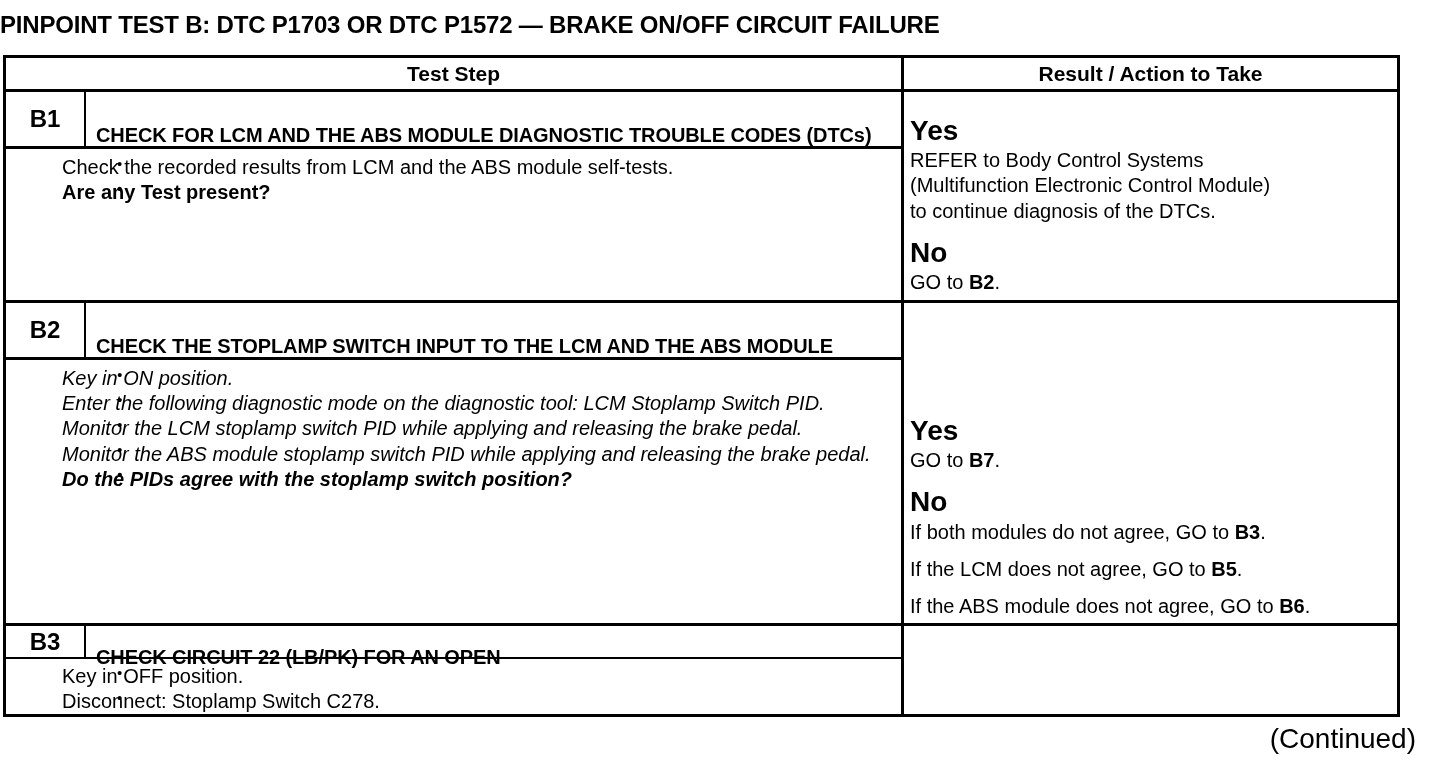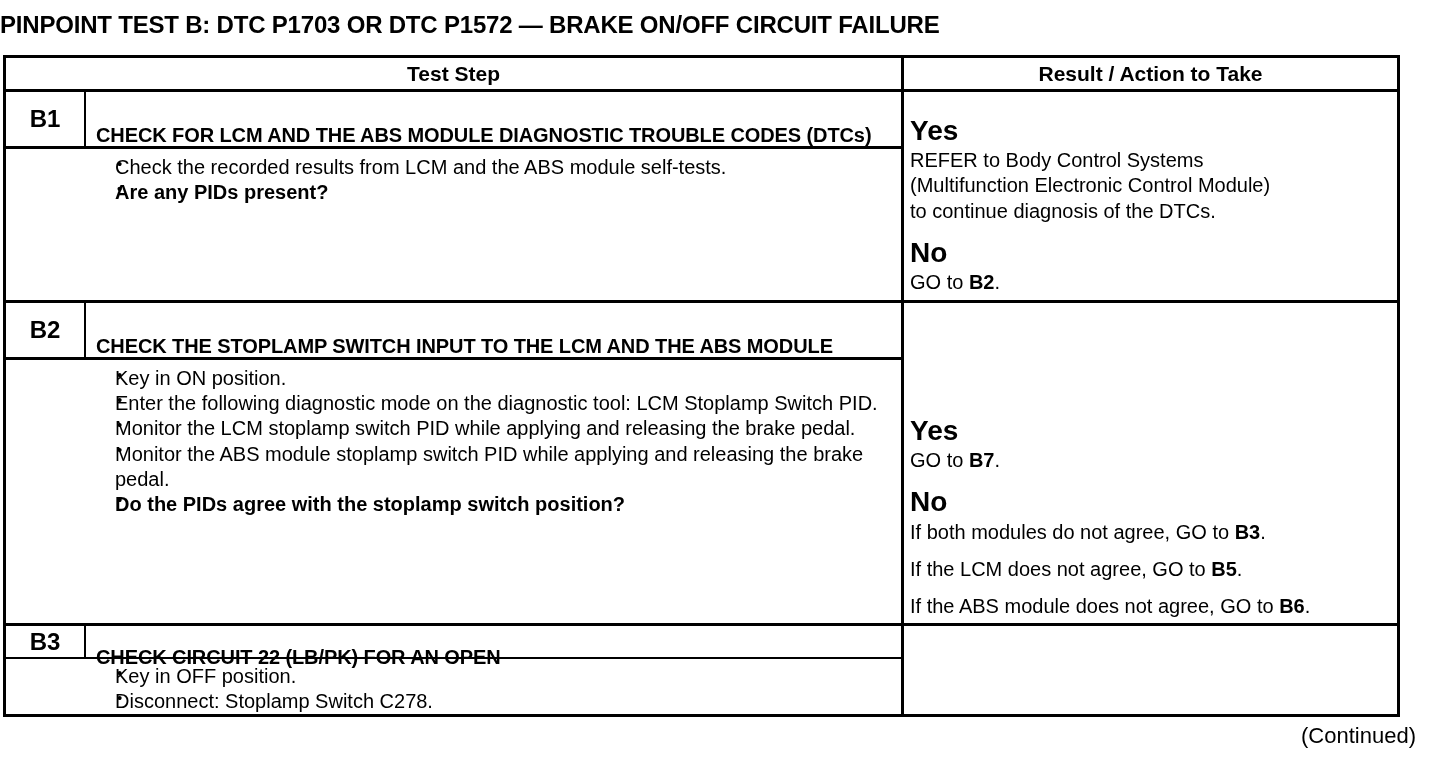--- a/index.html
+++ b/index.html
@@ -119,21 +119,21 @@
   }
   .bullet-list {
     margin: 0;
     padding: 0;
     list-style: none;
     font-size: 20px;
     line-height: 1.26;
   }
   .bullet-item {
     position: relative;
-    padding-left: 109px;   
+    padding-left: 56px;   
     margin: 0;
   }
   .bullet-item::before {
     content: "\2022";
     position: absolute;
     left: 111px;           
     top: -0.5px;
     font-size: 15px;
   }
   .bullet-item.is-bold { font-weight: bold; }
@@ -155,21 +155,21 @@
   }
   .answer-line { white-space: normal; }
   .answer-line.spaced { margin-top: 12px; }
   .ref { font-weight: bold; }
 
   
   .continued {
     position: absolute;
     right: 40px;
     top: 723px;
-    font-size: 22px;
+    font-size: 28px;
   }
 </style>
 </head>
 <body>
 
 <div class="doc-title">PINPOINT TEST B: DTC P1703 OR DTC P1572 — BRAKE ON/OFF CIRCUIT FAILURE</div>
 
 <div class="pinpoint-table">
 
   <div class="col-divider"></div>
@@ -183,21 +183,21 @@
     <div class="step-id">B1</div>
     <div class="step-id-divider"></div>
     <div class="step-title">CHECK FOR LCM AND THE ABS MODULE DIAGNOSTIC TROUBLE CODES (DTCs)</div>
   </div>
 
   <div class="rule" style="left:0; top:88px; width:895px; height:3px;"></div>
 
   <div class="step-body" style="top:97px;">
     <ul class="bullet-list">
       <li class="bullet-item">Check the recorded results from LCM and the ABS module self-tests.</li>
-      <li class="bullet-item is-bold">Are any PIDs present?</li>
+      <li class="bullet-item is-bold">Are any Test present?</li>
     </ul>
   </div>
 
   <div class="result-cell" style="top:55px;">
     <div class="answer-label">Yes</div>
     <div class="answer-line">REFER to Body Control Systems</div>
     <div class="answer-line">(Multifunction Electronic Control Module)</div>
     <div class="answer-line"> to continue diagnosis of the DTCs.</div>
     <div class="answer-label" style="margin-top:11px;">No</div>
     <div class="answer-line">
@@ -208,21 +208,21 @@
   <div class="rule" style="left:0; top:242px; width:1391px; height:3px;"></div>
 
   <div class="step-head" style="top:245px; height:54px;">
     <div class="step-id">B2</div>
     <div class="step-id-divider"></div>
     <div class="step-title">CHECK THE STOPLAMP SWITCH INPUT TO THE LCM AND THE ABS MODULE</div>
   </div>
 
   <div class="rule" style="left:0; top:299px; width:895px; height:3px;"></div>
 
-  <div class="step-body" style="top:308px;">
+  <div class="step-body" style="top:308px;font-style:italic;">
     <ul class="bullet-list">
       <li class="bullet-item">Key in ON position.</li>
       <li class="bullet-item">Enter the following diagnostic mode on the diagnostic tool: LCM Stoplamp Switch PID.</li>
       <li class="bullet-item">Monitor the LCM stoplamp switch PID while applying and releasing the brake pedal.</li>
       <li class="bullet-item">Monitor the ABS module stoplamp switch PID while applying and releasing the brake pedal.</li>
       <li class="bullet-item is-bold">Do the PIDs agree with the stoplamp switch position?</li>
     </ul>
   </div>
 
   <div class="result-cell" style="top:355px;">

